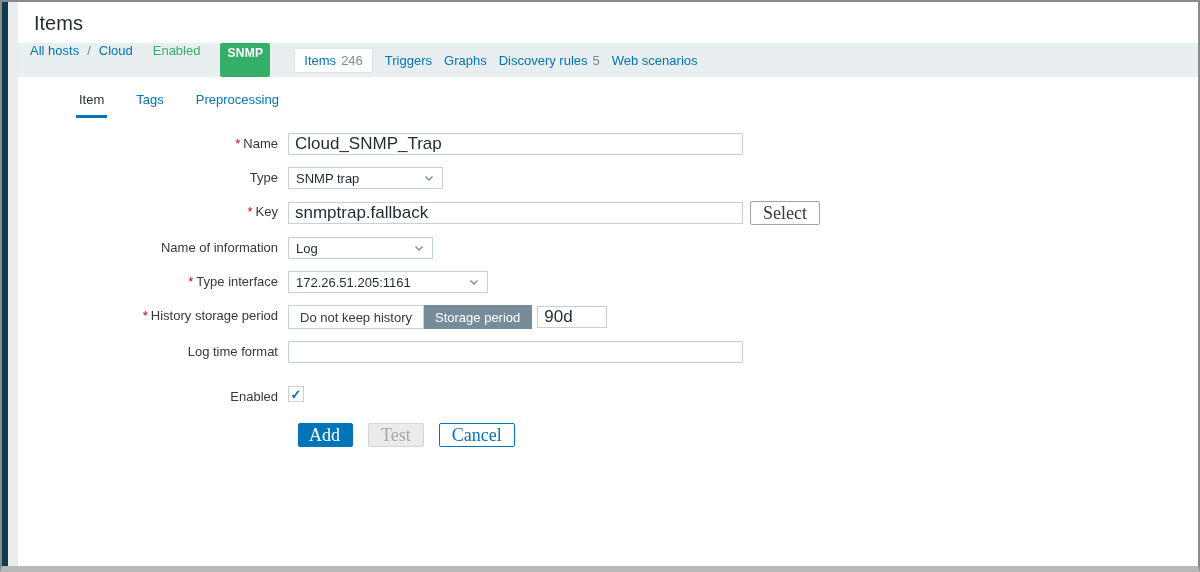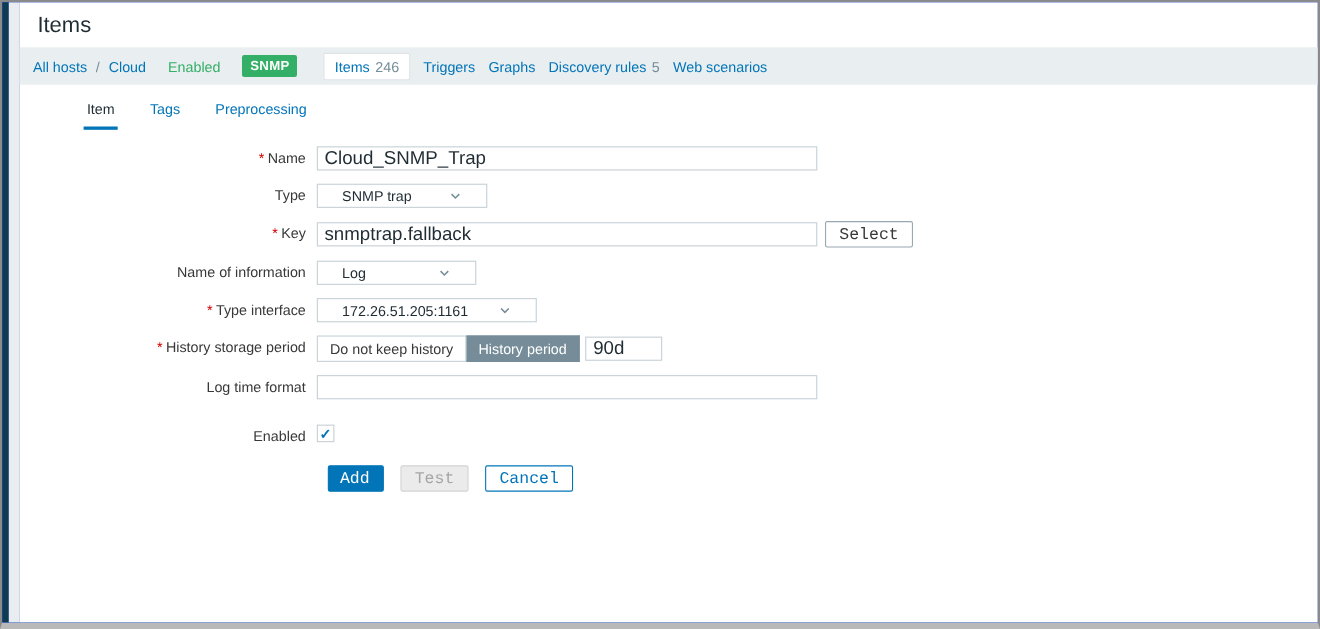--- a/index.html
+++ b/index.html
@@ -2,21 +2,21 @@
 <html><head>
 <meta charset="utf-8">
 <style>
   * { box-sizing: border-box; margin: 0; padding: 0; }
   html, body { background: #c9c9c9; }
   body { font-family: "Liberation Sans", sans-serif; }
 
   .frame {
     position: relative;
     width: 1200px; height: 572px;
-    background: #1d4ed8;
+    background: #000000;
     border: 2px solid #8a8a8a;
     border-bottom: 6px solid #b9b9b9;
     overflow: hidden;
   }
   .sidebar-sliver {
     position: absolute; left: 0; top: 0; bottom: 0;
     width: 6px; background: #0e3b52;
   }
   .gutter {
     position: absolute; left: 6px; top: 0; bottom: 0;
@@ -27,21 +27,21 @@
     background: #ffffff;
   }
 
   
   .page-header { padding: 10px 16px 8px 16px; }
   .page-title { font-size: 20px; color: #1f2c33; font-weight: 400; }
 
   
   .crumb-bar {
     height: 34px; background: #e9eef0;
-    display: flex; align-items: center;
+    display: flex; 
     padding: 0 12px; font-size: 13px;
     gap: 6px;
   }
   .crumb-bar a { color: #0275b8; text-decoration: none; cursor: pointer; }
   .crumb-sep { color: #768d99; margin: 0 2px; }
   .crumb-status { color: #34af67; margin-left: 14px; }
   .crumb-badge {
     margin-left: 14px;
     background: #34af67; color: #ffffff;
     font-size: 12px; font-weight: bold;
@@ -78,30 +78,30 @@
     border: 1px solid #c5d0d5; background: #ffffff;
     font-family: "Liberation Sans", sans-serif;
     font-size: 17px; color: #1f2c33;
     height: 22px; padding: 0 6px; outline: none;
   }
   .w-big { width: 455px; }
 
   .fake-select {
     display: inline-flex; align-items: center; justify-content: space-between;
     border: 1px solid #c5d0d5; background: #ffffff;
-    height: 22px; padding: 0 22px; font-size: 13px; color: #1f2c33;
+    height: 22px; padding: 0 7px; font-size: 13px; color: #1f2c33;
     cursor: pointer;
   }
   .chevron { margin-left: 8px; display: inline-flex; }
 
   .btn {
     display: inline-flex; align-items: center; justify-content: center;
-    height: 24px; padding: 0 12px; font-size: 15px;
+    height: 24px; padding: 0 12px; font-size: 18px;
     border-radius: 2px; cursor: pointer; border: 1px solid transparent;
-    font-family: Liberation Mono, monospace;
+    font-family: Liberation Serif, serif;
   }
   .btn-secondary { background: #ffffff; border-color: #97a8b0; color: #383838; }
   .btn-primary { background: #0275b8; border-color: #0275b8; color: #ffffff; padding-left: 10px; }
   .btn-disabled { background: #ebebeb; border-color: #d4d4d4; color: #a6a6a6; cursor: default; }
   .btn-outline { background: #ffffff; border-color: #0275b8; color: #0275b8; }
 
   .segmented { display: inline-flex; }
   .segment {
     height: 24px; display: inline-flex; align-items: center;
     padding: 0 11px; border: 1px solid #c5d0d5; background: #ffffff;
@@ -239,21 +239,21 @@
         </div>
       </div>
 
       <div class="form-row">
         <div class="form-label">
           <span class="required-mark">*</span><span>History storage period</span>
         </div>
         <div class="field">
           <span class="segmented">
             <span class="segment">Do not keep history</span>
-            <span class="segment selected">History period</span>
+            <span class="segment selected">Storage period</span>
           </span>
           <input type="text" class="period-input" value="90d" style="">
         </div>
       </div>
 
       <div class="form-row">
         <div class="form-label">Log time format</div>
         <div class="field">
           <input type="text" class="w-big" value="" style="">
         </div>

